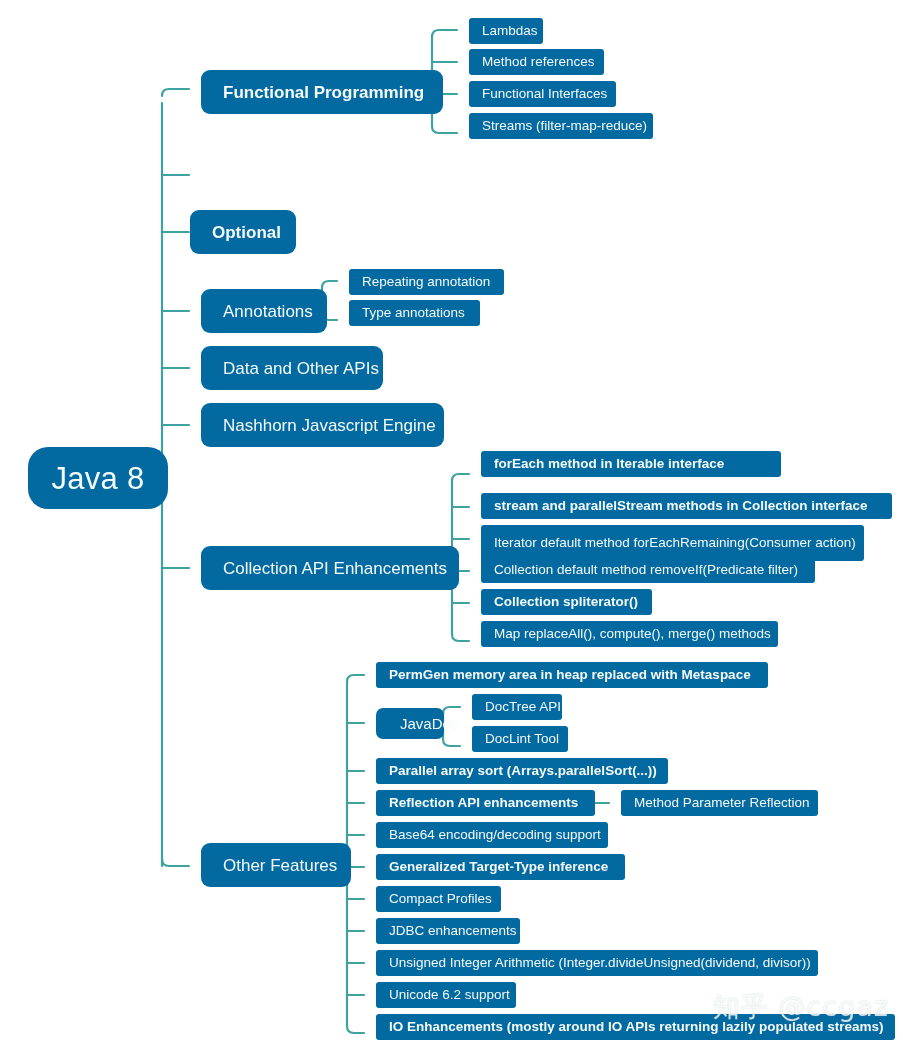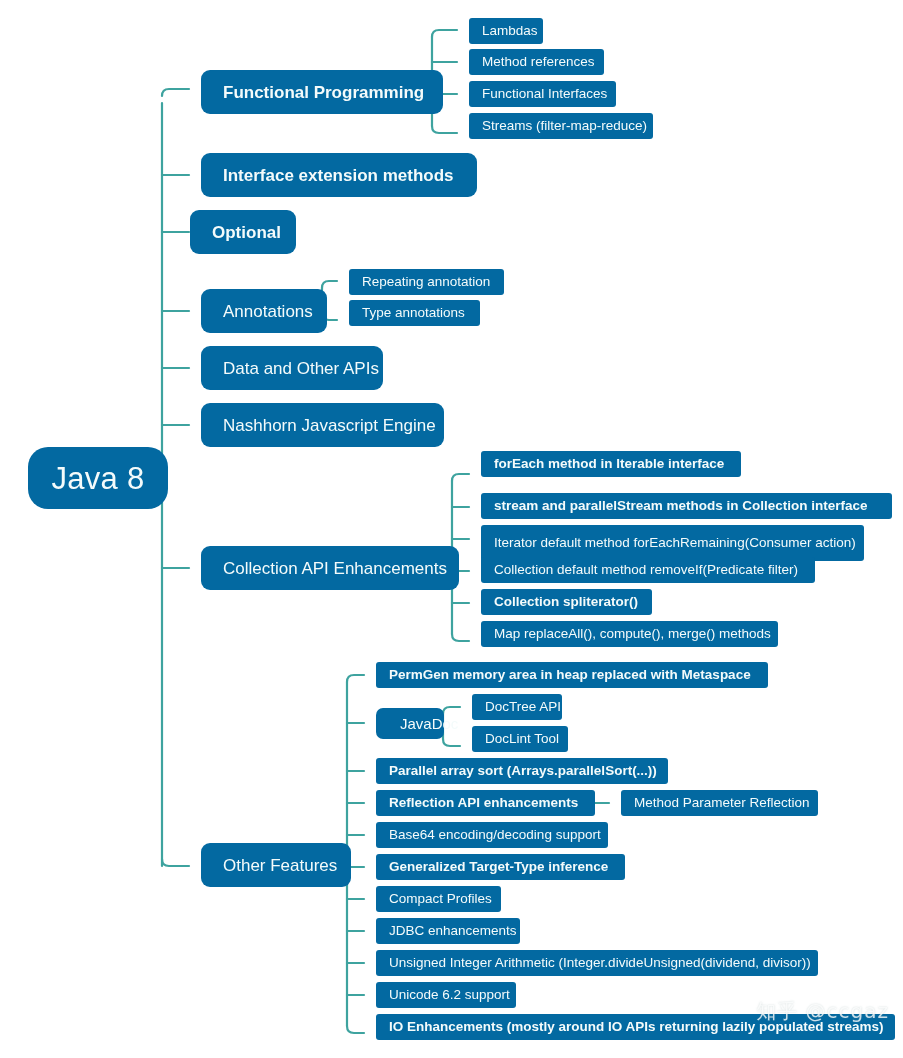--- a/index.html
+++ b/index.html
@@ -70,21 +70,21 @@
   }
   .node.small-branch {
     border-radius: 7px;
     font-size: 15px;
     padding-left: 24px;
   }
   #watermark {
     position: absolute;
     right: 14px;
     bottom: 33px;
-    font-size: 20px;
+    font-size: 27px;
     color: rgba(255,255,255,0.78);
     letter-spacing: 1px;
     font-family: "DejaVu Sans", sans-serif;
     text-shadow: 0 0 2px rgba(120,150,150,0.35);
     pointer-events: none;
   }
 </style>
 </head>
 <body>
 
@@ -161,23 +161,20 @@
   <div class="node lvl2" style="left:457px; top:49px; width:135px; height:26px;">
     <span>Method references</span>
   </div>
   <div class="node lvl2" style="left:457px; top:81px; width:147px; height:26px;">
     <span>Functional Interfaces</span>
   </div>
   <div class="node lvl2" style="left:457px; top:113px; width:184px; height:26px;">
     <span>Streams (filter-map-reduce)</span>
   </div>
 
-  <div class="node lvl1 bold" style="left:189px; top:153px; width:276px; height:44px;">
-    <span>Interface extension methods</span>
-  </div>
 
   <div class="node lvl1 bold" style="left:178px; top:210px; width:106px; height:44px;">
     <span>Optional</span>
   </div>
 
   <div class="node lvl1" style="left:189px; top:289px; width:126px; height:44px;">
     <span>Annotations</span>
   </div>
   <div class="node lvl2" style="left:337px; top:269px; width:155px; height:26px;">
     <span>Repeating annotation</span>
@@ -190,21 +187,21 @@
     <span>Data and Other APIs</span>
   </div>
 
   <div class="node lvl1" style="left:189px; top:403px; width:243px; height:44px;">
     <span>Nashhorn Javascript Engine</span>
   </div>
 
   <div class="node lvl1" style="left:189px; top:546px; width:258px; height:44px;">
     <span>Collection API Enhancements</span>
   </div>
-  <div class="node lvl2 bold" style="left:469px; top:451px; width:260px; height:26px;">
+  <div class="node lvl2 bold" style="left:469px; top:451px; width:300px; height:26px;">
     <span>forEach method in Iterable interface</span>
   </div>
   <div class="node lvl2 bold" style="left:469px; top:493px; width:411px; height:26px;">
     <span>stream and parallelStream methods in Collection interface</span>
   </div>
   <div class="node lvl2" style="left:469px; top:525px; width:383px; height:36px;">
     <span>Iterator default method forEachRemaining(Consumer action)</span>
   </div>
   <div class="node lvl2" style="left:469px; top:557px; width:334px; height:26px;">
     <span>Collection default method removeIf(Predicate filter)</span>

